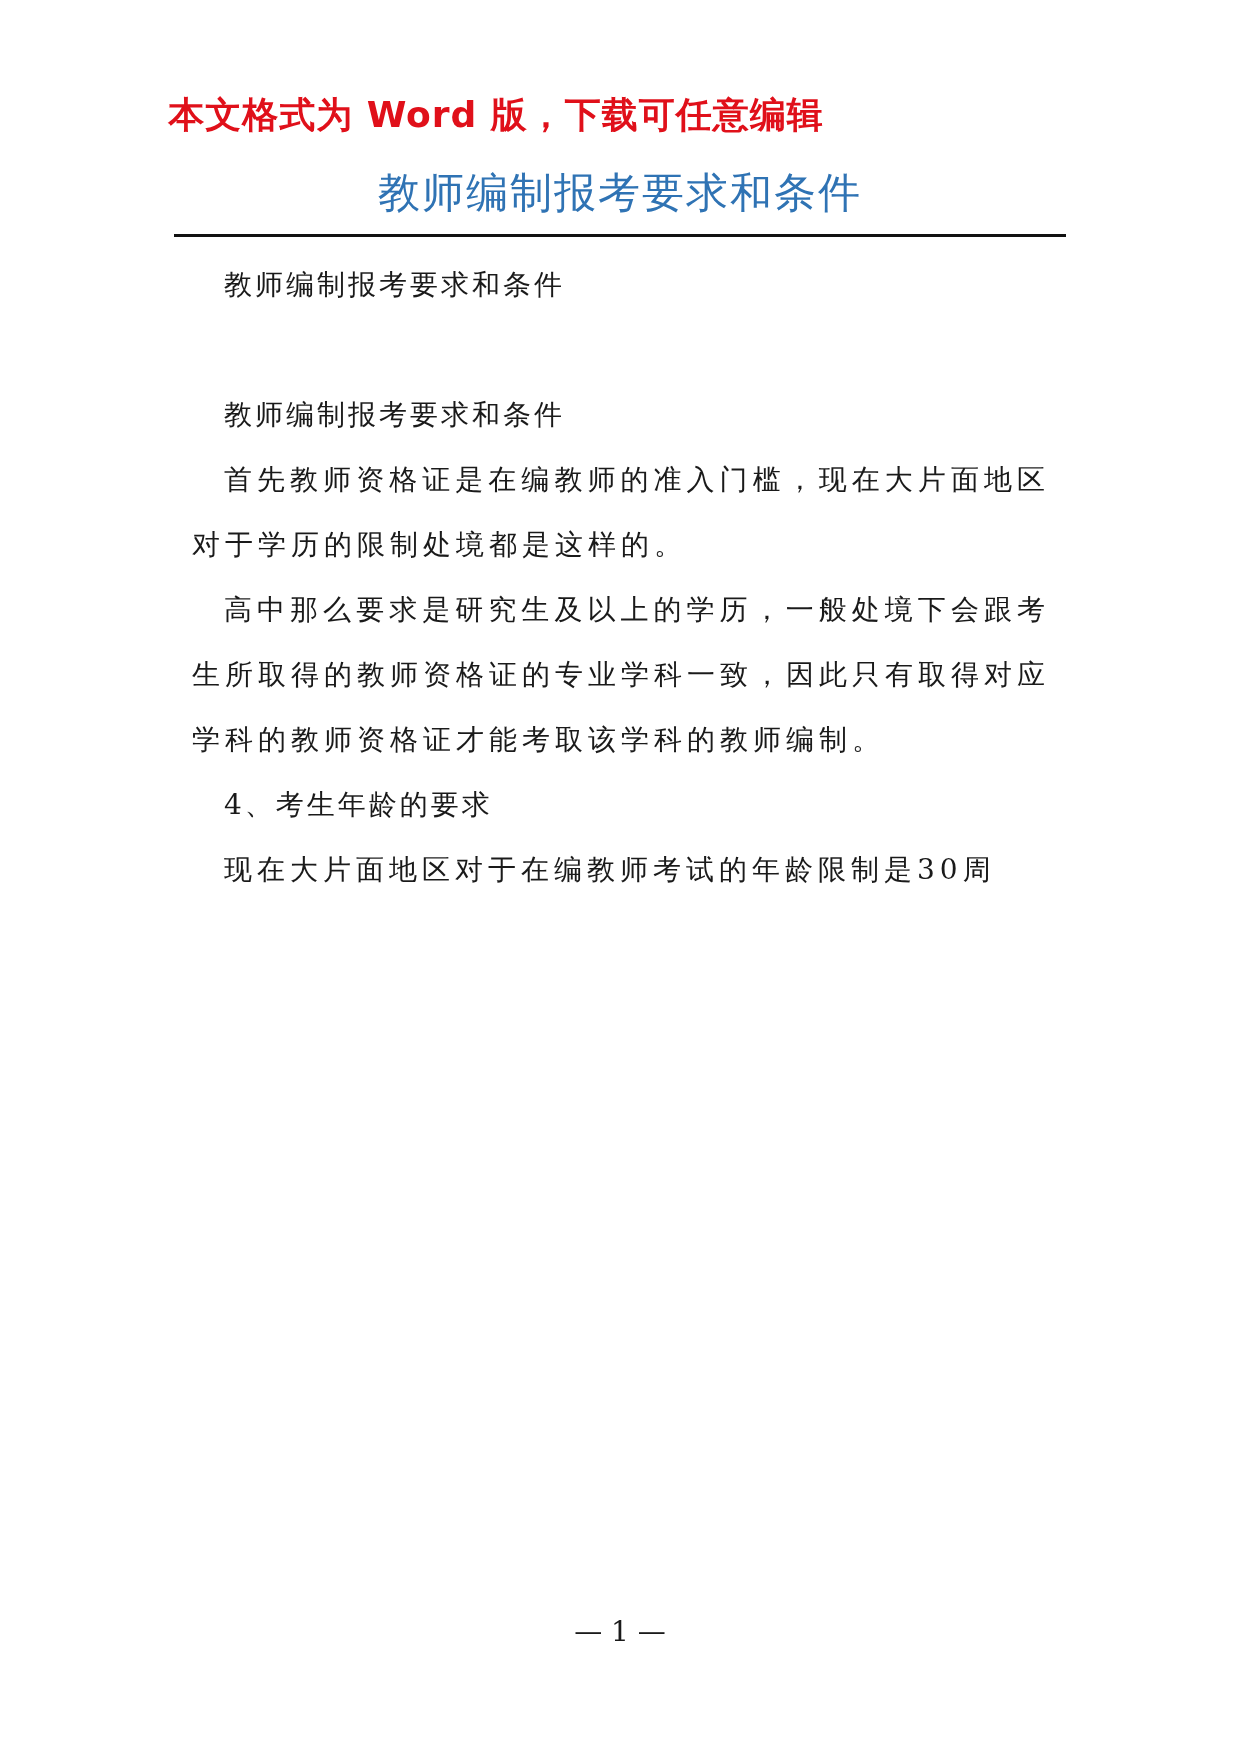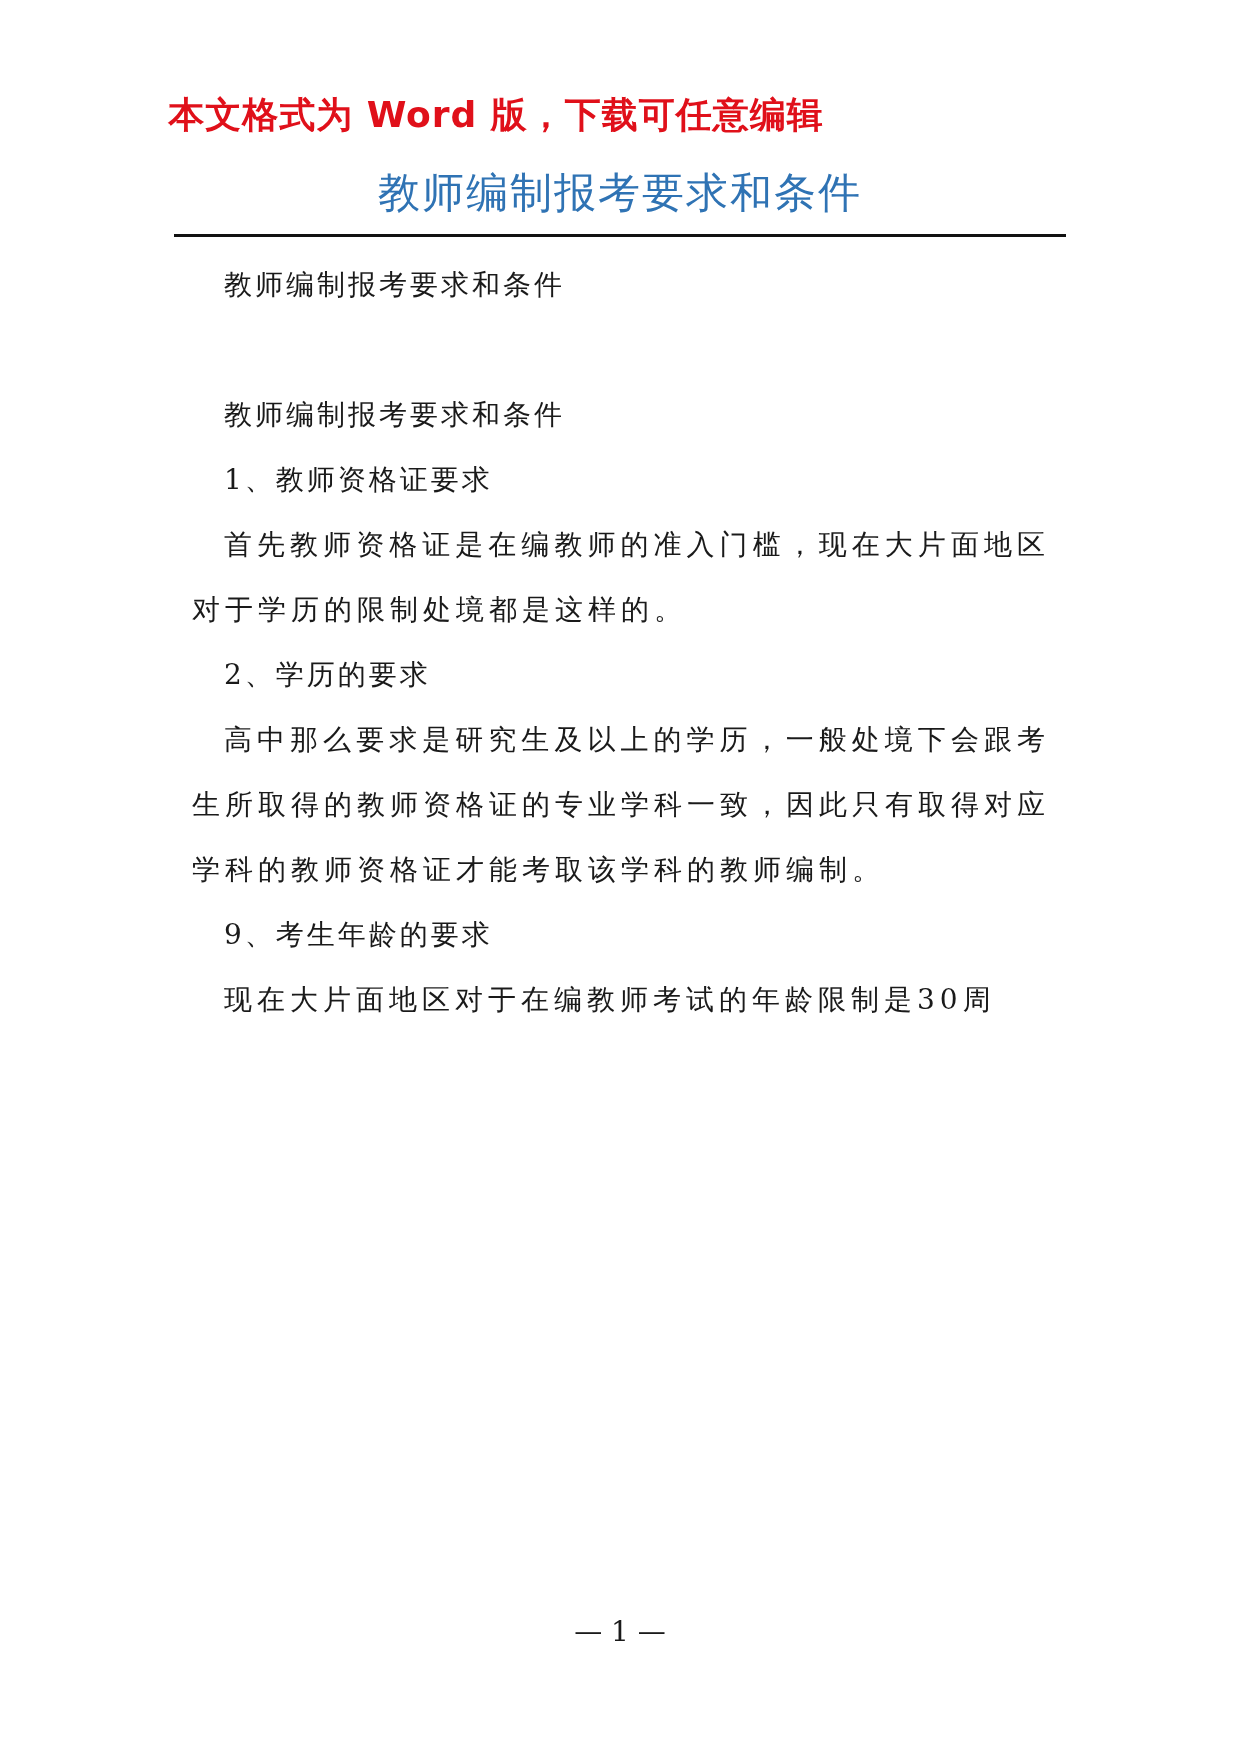--- a/index.html
+++ b/index.html
@@ -86,21 +86,19 @@
 <div class="banner">本文格式为 Word 版，下载可任意编辑</div>
 
 <h1 class="doc-title" style="margin:0;font-weight:normal;">教师编制报考要求和条件</h1>
 
 <div class="rule"></div>
 
 <div class="content">
   <p class="heading">教师编制报考要求和条件</p>
   <div class="blank"></div>
   <p class="heading">教师编制报考要求和条件</p>
-  <p class="heading">1、教师资格证要求</p>
   <p>首先教师资格证是在编教师的准入门槛，现在大片面地区对于学历的限制处境都是这样的。</p>
-  <p class="heading">2、学历的要求</p>
   <p>高中那么要求是研究生及以上的学历，一般处境下会跟考生所取得的教师资格证的专业学科一致，因此只有取得对应学科的教师资格证才能考取该学科的教师编制。</p>
-  <p class="heading">9、考生年龄的要求</p>
+  <p class="heading">4、考生年龄的要求</p>
   <p>现在大片面地区对于在编教师考试的年龄限制是30周</p>
 </div>
 
 <div class="page-number">— 1 —</div>
 
 </body></html>

